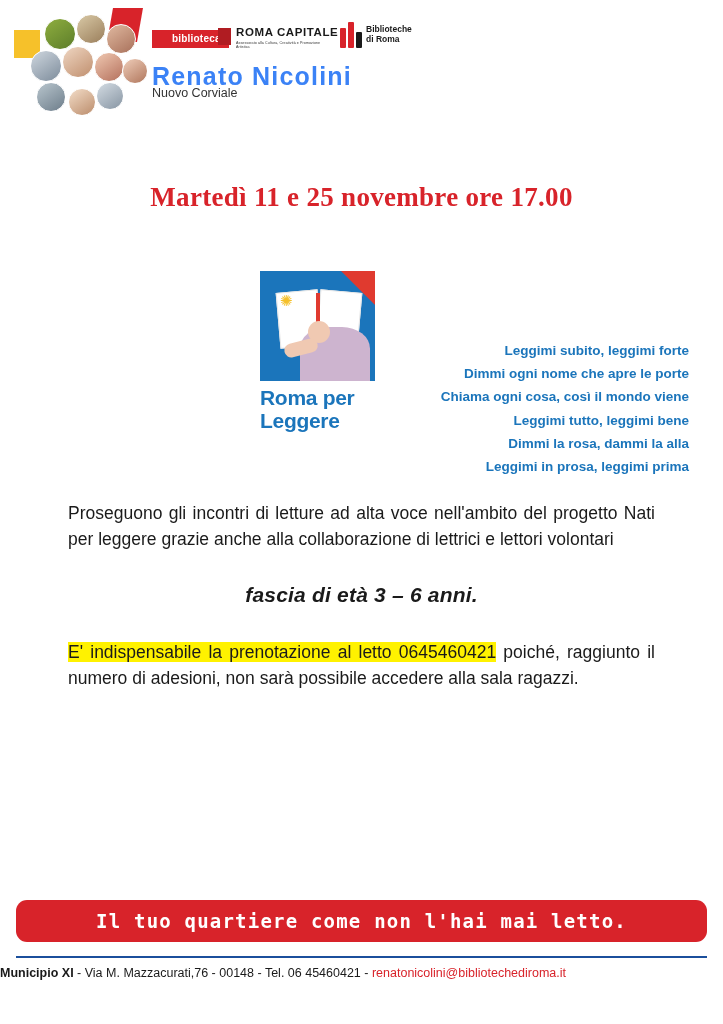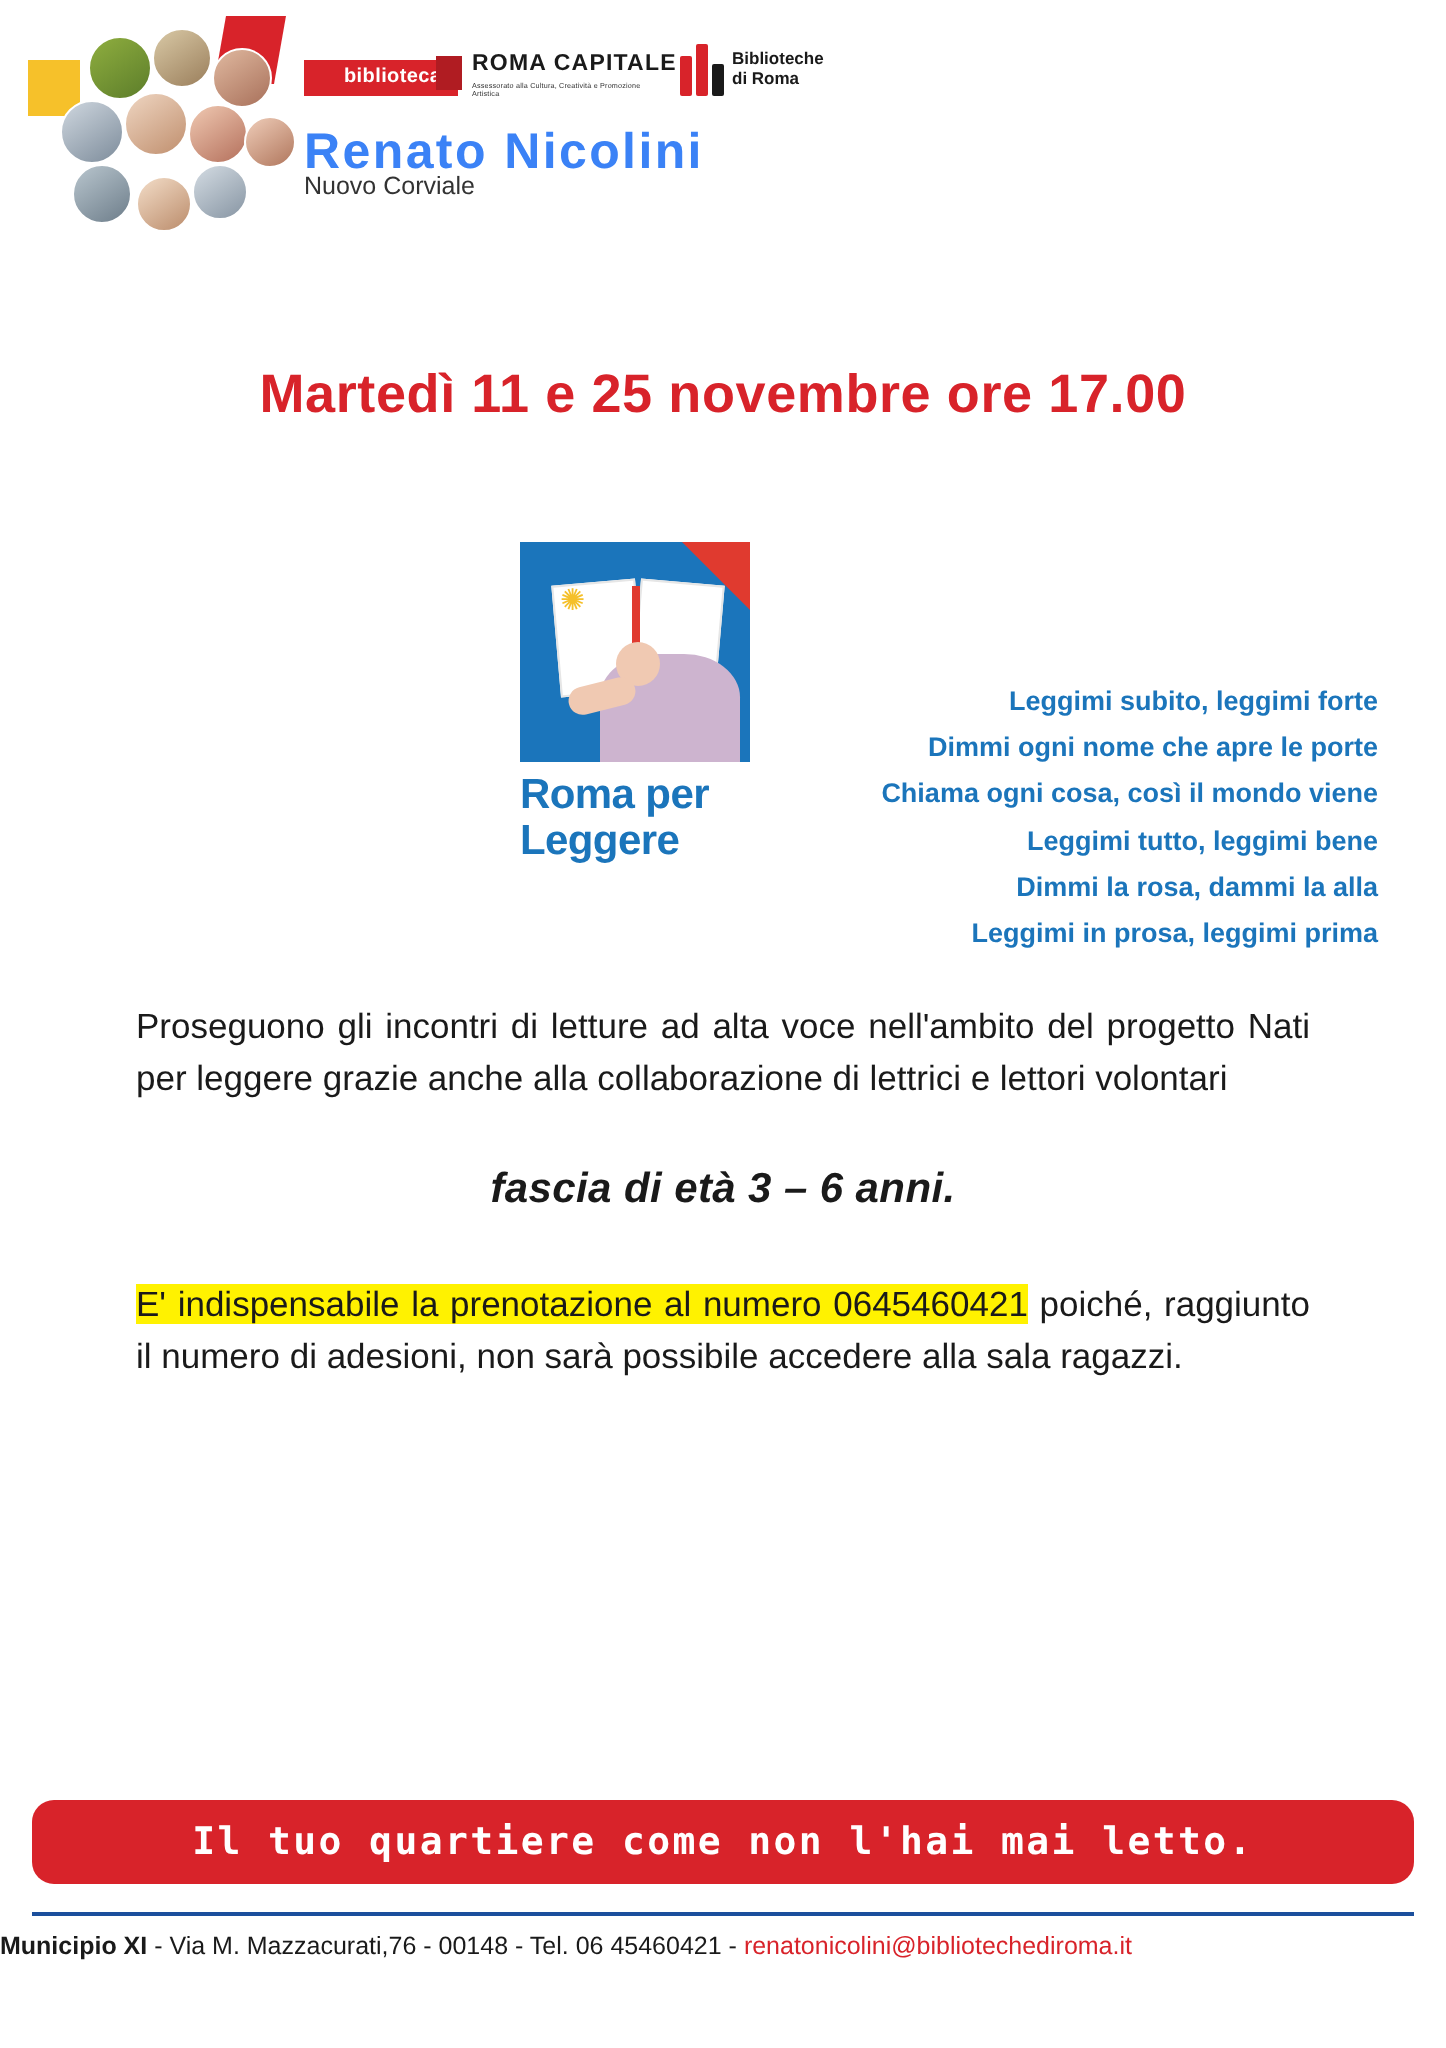--- a/index.html
+++ b/index.html
@@ -154,20 +154,21 @@
   }
 
   
   .date-line {
     margin-top: 42px;
     text-align: center;
     color: #d8232a;
     font-size: 27px;
     font-weight: bold;
     letter-spacing: 0.3px;
+    font-family: Liberation Serif, serif;
   }
 
   .mid-block {
     position: relative;
     margin-top: 58px;
     height: 230px;
   }
 
   .npl-logo {
     position: absolute;
@@ -417,21 +418,21 @@
     <div>Dimmi la rosa, dammi la alla</div>
     <div>Leggimi in prosa, leggimi prima</div>
   </div>
 </div>
 
 <div class="body-text">Proseguono gli incontri di letture ad alta voce nell'ambito del progetto Nati per leggere grazie anche alla collaborazione di lettrici e lettori volontari</div>
 
 <div class="age-line">fascia di età  3 – 6 anni.</div>
 
 <div class="booking">
-  <span class="hl">E'  indispensabile  la  prenotazione  al  numero </span><span class="hl">0645460421</span><span> poiché, raggiunto il numero di adesioni, non sarà possibile accedere alla sala ragazzi.</span>
+  <span class="hl">E'  indispensabile  la  prenotazione  al  letto </span><span class="hl">0645460421</span><span> poiché, raggiunto il numero di adesioni, non sarà possibile accedere alla sala ragazzi.</span>
 </div>
 
 <div class="red-band">
   <span>Il tuo quartiere come non l'hai mai letto.</span>
 </div>
 <div class="footer-rule"></div>
 <div class="footer-line">
   <b>Municipio XI</b><span> - Via  M. Mazzacurati,76 - 00148 - Tel. 06 45460421 - </span><span class="footer-mail">renatonicolini@bibliotechediroma.it</span>
 </div>
 

